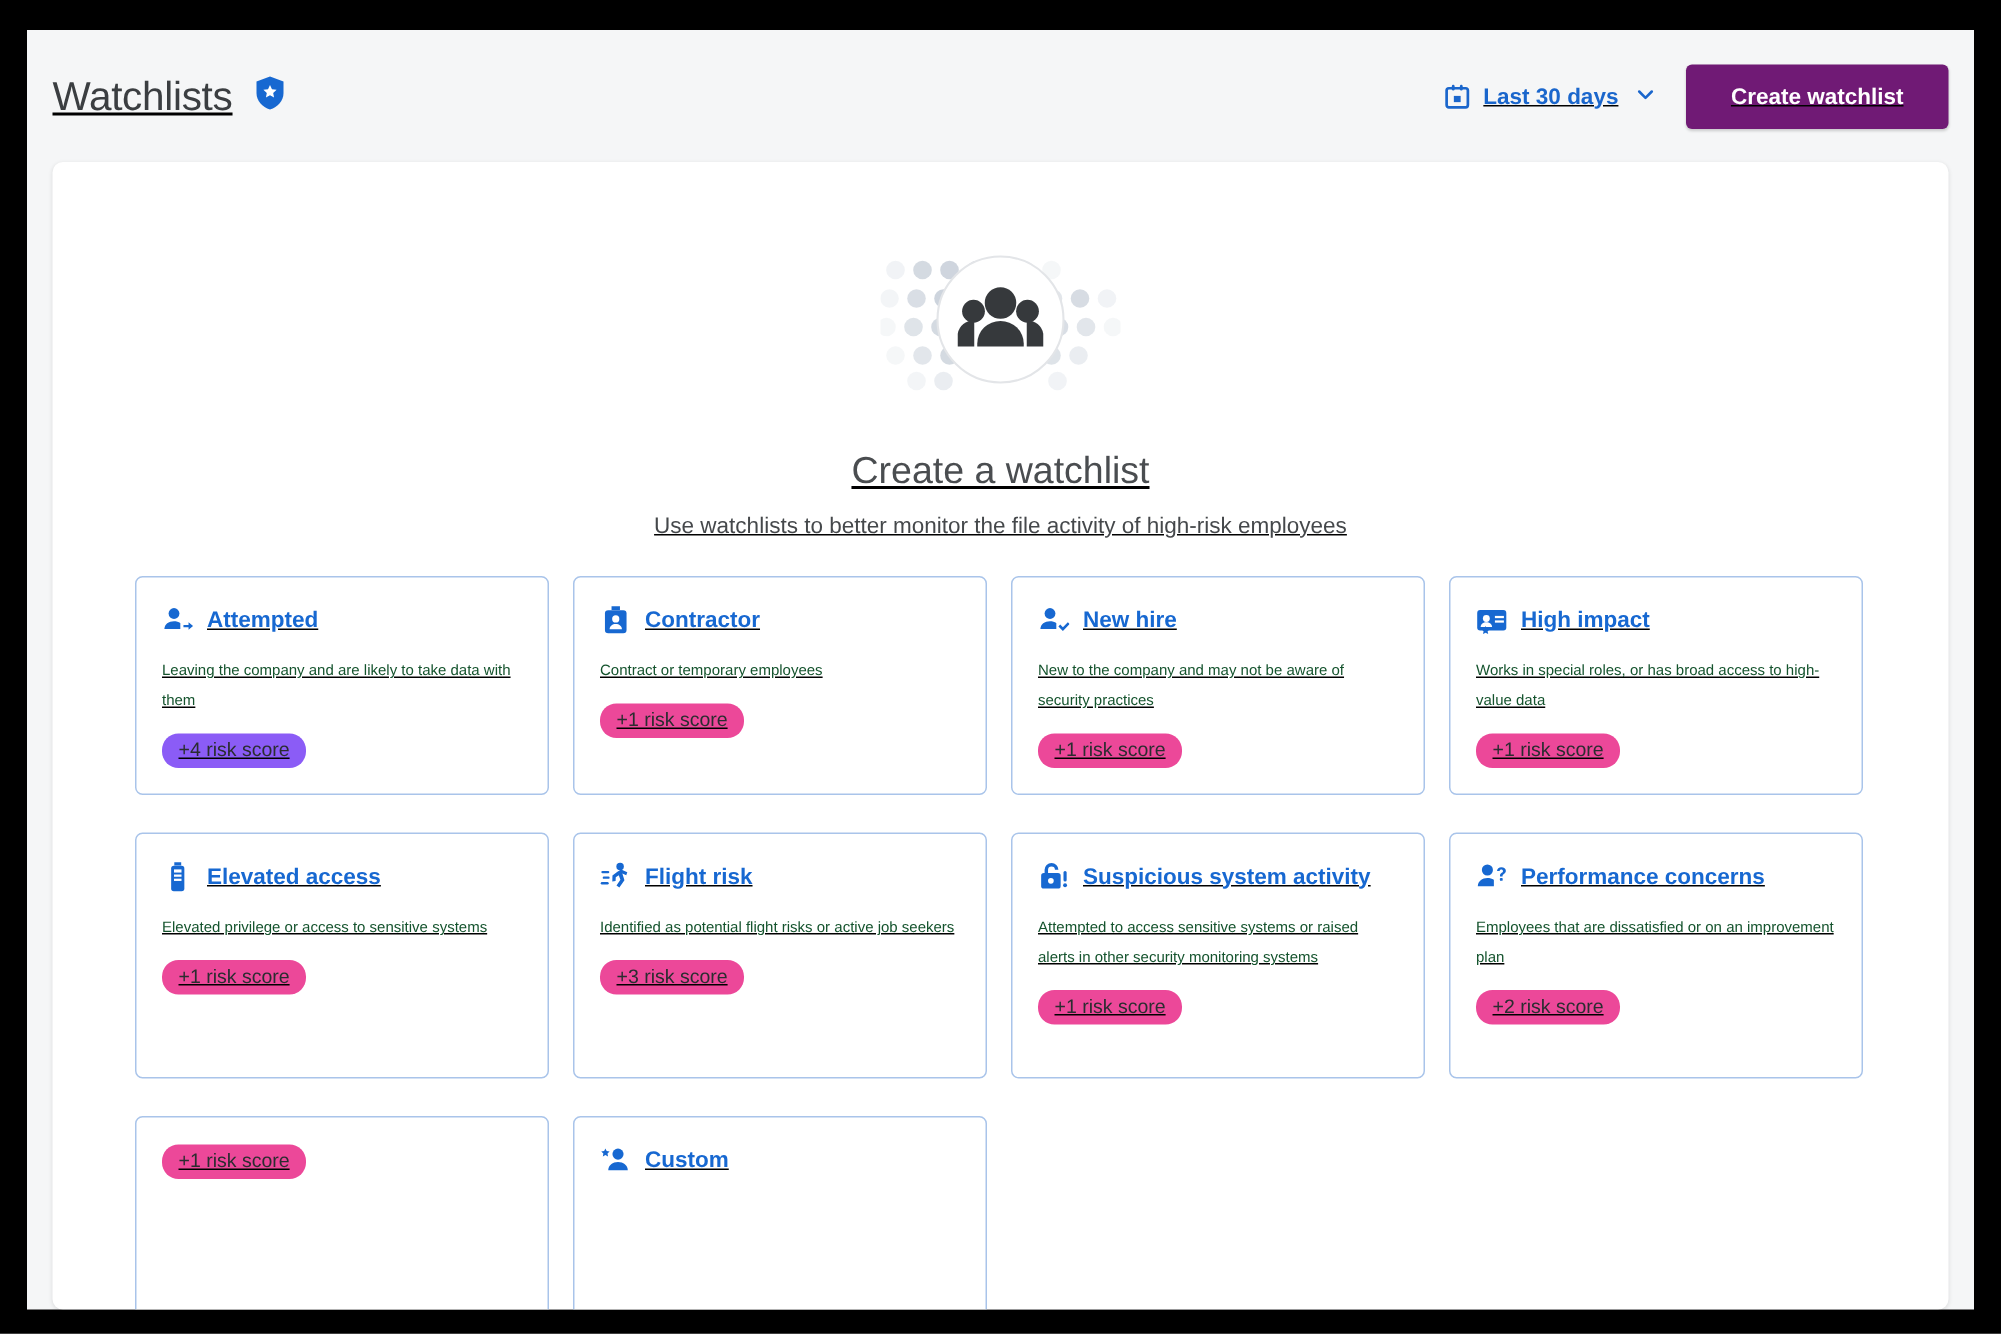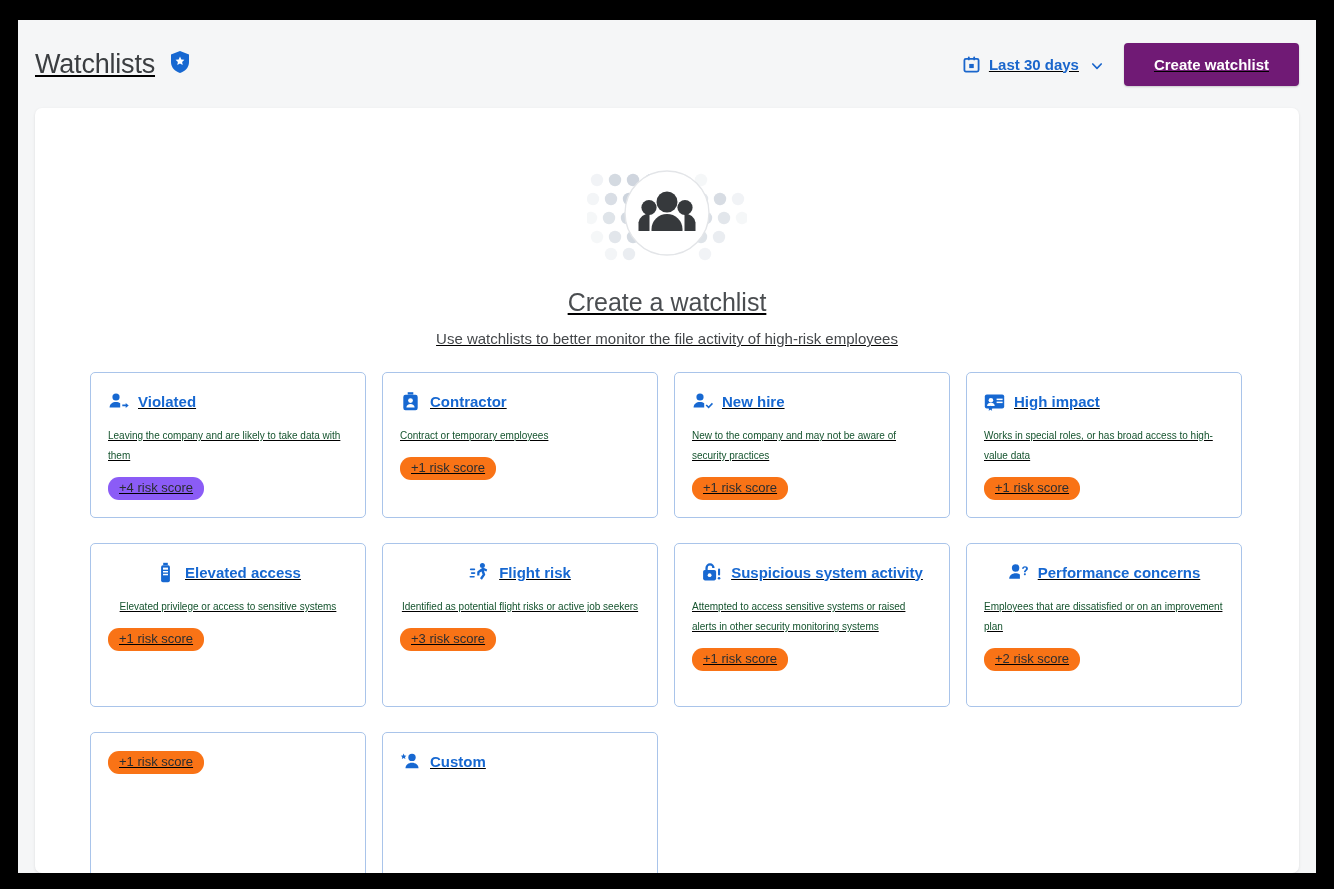--- a/index.html
+++ b/index.html
@@ -30,21 +30,21 @@
   .header-left { display: flex; align-items: center; gap: 14px; }
   .page-title {
     font-size: 27px;
     color: #3b3e41;
     font-weight: 400;
     letter-spacing: -0.2px;
   }
   .shield-badge { display: block; }
   .header-right { display: flex; align-items: center; gap: 20px; }
   .date-picker {
-    display: flex; align-items: flex-end; gap: 9px;
+    display: flex; align-items: flex-start; gap: 9px;
     color: #1a66cc; font-size: 15px; font-weight: bold;
     cursor: pointer; user-select: none;
   }
   .date-picker .cal-icon { display: flex; align-items: center; }
   .chev { display: flex; align-items: center; margin-left: 2px; }
   .create-btn {
     background: #701a75;
     color: #ffffff;
     font-size: 15px;
     font-weight: bold;
@@ -75,21 +75,21 @@
     align-items: center;
     padding-top: 50px;
   }
   .illus {
     position: relative;
     width: 160px; height: 110px;
     display: flex; align-items: center; justify-content: center;
   }
   .illus svg { position: absolute; top: 0; left: 0; }
   .hero-title {
-    margin-top: 20px;
+    margin-top: 32px;
     font-size: 25px;
     color: #4a4d50;
     font-weight: 400;
   }
   .hero-sub {
     margin-top: 13px;
     font-size: 15px;
     color: #45484b;
   }
 
@@ -103,21 +103,21 @@
   .wl-card {
     border: 1px solid #a9c4ea;
     border-radius: 5px;
     background: #fff;
     padding: 18px 17px 16px 17px;
     cursor: pointer;
     display: flex;
     flex-direction: column;
   }
   .row-1 .wl-card { height: 146px; }
-  .row-2 .wl-card { height: 164px; align-items: center; }
+  .row-2 .wl-card { height: 164px; }
   .row-3 .wl-card { height: 146px; }
   .wl-head {
     display: flex; align-items: center; gap: 9px;
     margin-bottom: 14px;
   }
   .wl-icon { width: 21px; height: 21px; display:flex; align-items:center; justify-content:center; flex: 0 0 21px;}
   .wl-title {
     color: #1768d1;
     font-size: 15px;
     font-weight: bold;
@@ -127,21 +127,21 @@
     color: #14532d;
     font-size: 10px;
     line-height: 20px;
     margin-bottom: 11px;
   }
   .risk {
     display: inline-block;
     align-self: flex-start;
     font-size: 13px;
     color: #2a2d30;
-    background: #f97316;
+    background: #ec4899;
     border-radius: 11px;
     padding: 4px 11px 5px 11px;
     line-height: 1.1;
   }
   .risk.amber { background: #8b5cf6; color: #2a2d30; }
   .grid-rows { display: flex; flex-direction: column; }
 </style>
 </head>
 <body>
 
@@ -239,21 +239,21 @@
           <div class="wl-head">
             <span class="wl-icon">
               <svg width="21" height="21" viewBox="0 0 21 21">
                   <g fill="#1768d1">
                 <circle cx="8" cy="6" r="3.6"></circle>
                 <path d="M1.6 16.4c0-3.3 2.9-5.3 6.4-5.3 1.6 0 3.1.4 4.2 1.2v4.1H1.6Z"></path>
                 <path d="M14.3 13.6h3.4v-1.7l3 2.5-3 2.5v-1.7h-3.4Z"></path>
               </g>
                 </svg>
             </span>
-            <span class="wl-title">Violated</span>
+            <span class="wl-title">Attempted</span>
           </div>
           <div class="wl-desc">Leaving the company and are likely to take data with them</div>
           <span class="risk amber">+4 risk score</span>
         </div>
 
         <div class="wl-card">
           <div class="wl-head">
             <span class="wl-icon">
               <svg width="21" height="21" viewBox="0 0 21 21">
                   <g fill="#1768d1">

